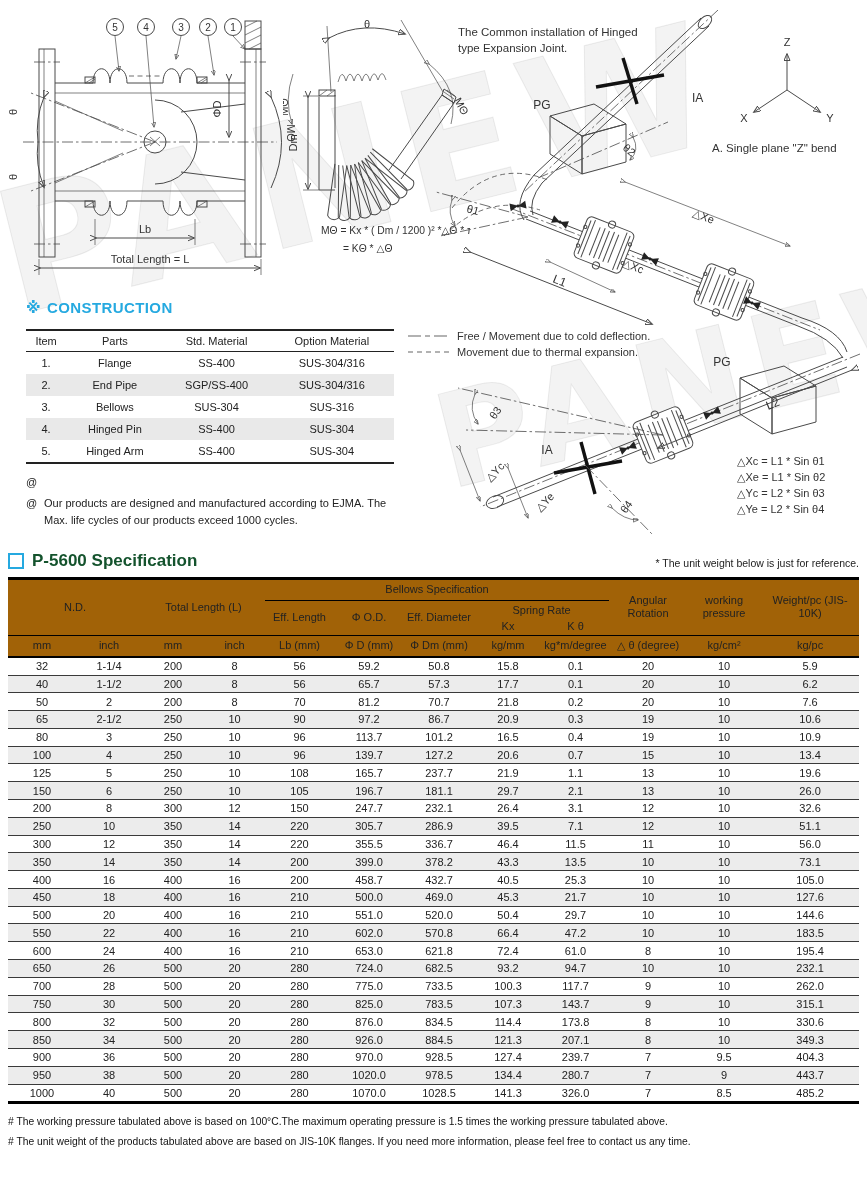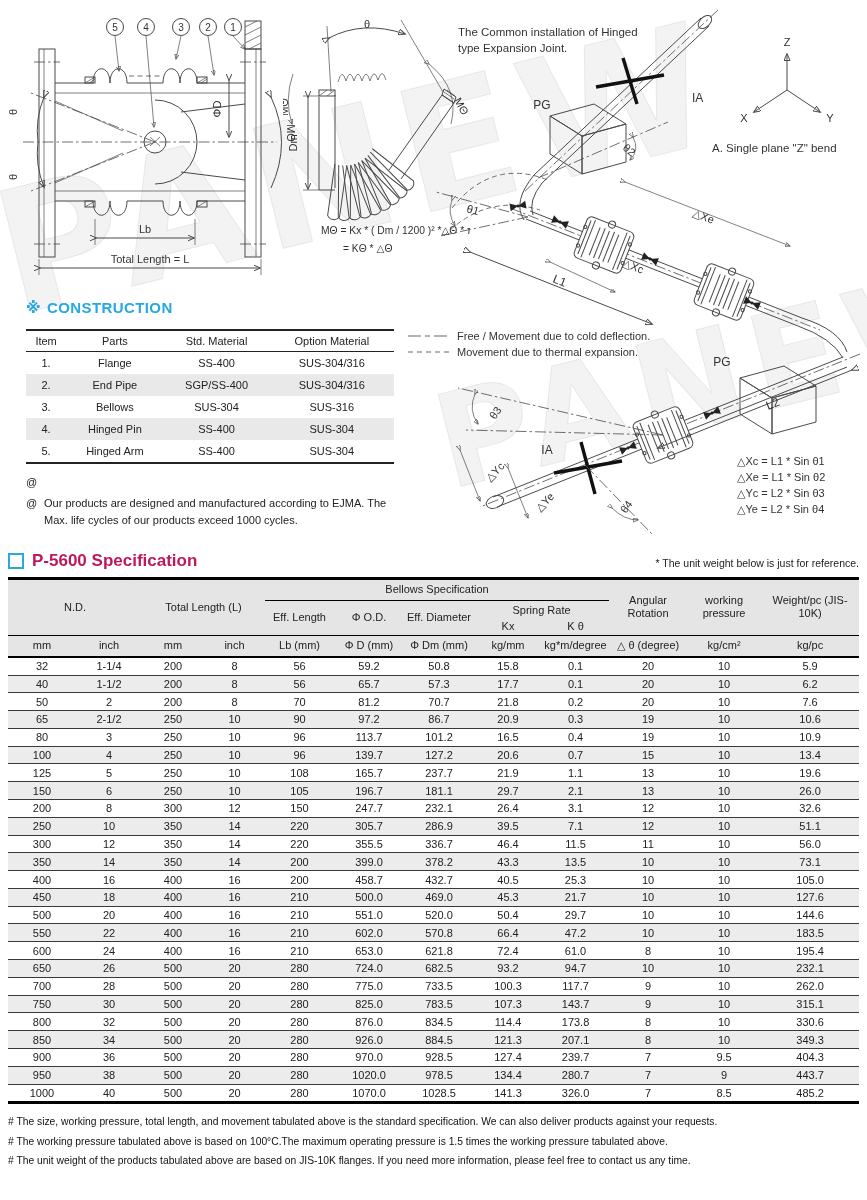--- a/index.html
+++ b/index.html
@@ -32,27 +32,27 @@
           border-top:2.5px solid #222;border-bottom:2.5px solid #222;}
   .ctable th{font-weight:normal;border-bottom:1.5px solid #222;padding:4px 2px;text-align:center;}
   .ctable td{padding:5px 2px;text-align:center;}
   .ctable tbody tr.alt{background:#e9e9e9;}
   .cnotes{margin-top:10px;font-size:11px;line-height:1.55;}
   .cnote{display:flex;margin-bottom:4px;}
   .cnote .mk{width:18px;flex:none;}
 
   .specification{position:absolute;left:8px;top:551px;width:851px;z-index:2;}
   .spec-head-row{display:flex;justify-content:space-between;align-items:flex-end;}
-  .spec-head{color:#be185d;font-weight:bold;font-size:17px;display:flex;align-items:center;}
+  .spec-head{color:#14532d;font-weight:bold;font-size:17px;display:flex;align-items:center;}
   .sq{display:inline-block;width:12px;height:12px;border:2px solid #25a9e0;margin-right:8px;}
   .ref-note{font-size:10.5px;color:#222;padding-bottom:2px;}
 
   .stable{border-collapse:collapse;table-layout:fixed;width:851px;font-size:11px;margin-top:6px;
           border-top:3px solid #000;border-bottom:3px solid #000;}
-  .stable th{background:#e5e5e5;font-weight:normal;text-align:center;padding:1px 0;line-height:1.25;}
+  .stable th{background:#a16207;font-weight:normal;text-align:center;padding:1px 0;line-height:1.25;}
   .stable .grp{border-bottom:1.5px solid #000;}
   .stable .bs{border-bottom:1.5px solid #000;height:18px;}
   .stable .sub{border-bottom:1.5px solid #000;}
   .stable .sr{border-bottom:none;padding-top:3px;height:14px;}
   .stable .kxr th{height:13px;}
   .stable .kx{border-bottom:1.5px solid #000;}
   .stable .unit{border-bottom:2.5px solid #000;height:18px;}
   .stable tbody td{text-align:center;border-top:1px solid #3a3a3a;padding:2.4px 0;}
   .stable tbody tr.alt{background:#ececec;}
 
@@ -792,18 +792,17 @@
             <td>141.3</td>
             <td>326.0</td>
             <td>7</td>
             <td>8.5</td>
             <td>485.2</td>
           </tr>
         </tbody>
     </table>
 
     <div class="footnotes">
-        <div class="footnote"># The size, working pressure, total length, and movement tabulated above is the standard specification. We can also deliver products against your requests.</div>
         <div class="footnote"># The working pressure tabulated above is based on 100°C.The maximum operating pressure is 1.5 times the working pressure tabulated above.</div>
         <div class="footnote"># The unit weight of the products tabulated above are based on JIS-10K flanges. If you need more information, please feel free to contact us any time.</div>
       </div>
   </div>
 </div>
 
 </body></html>

